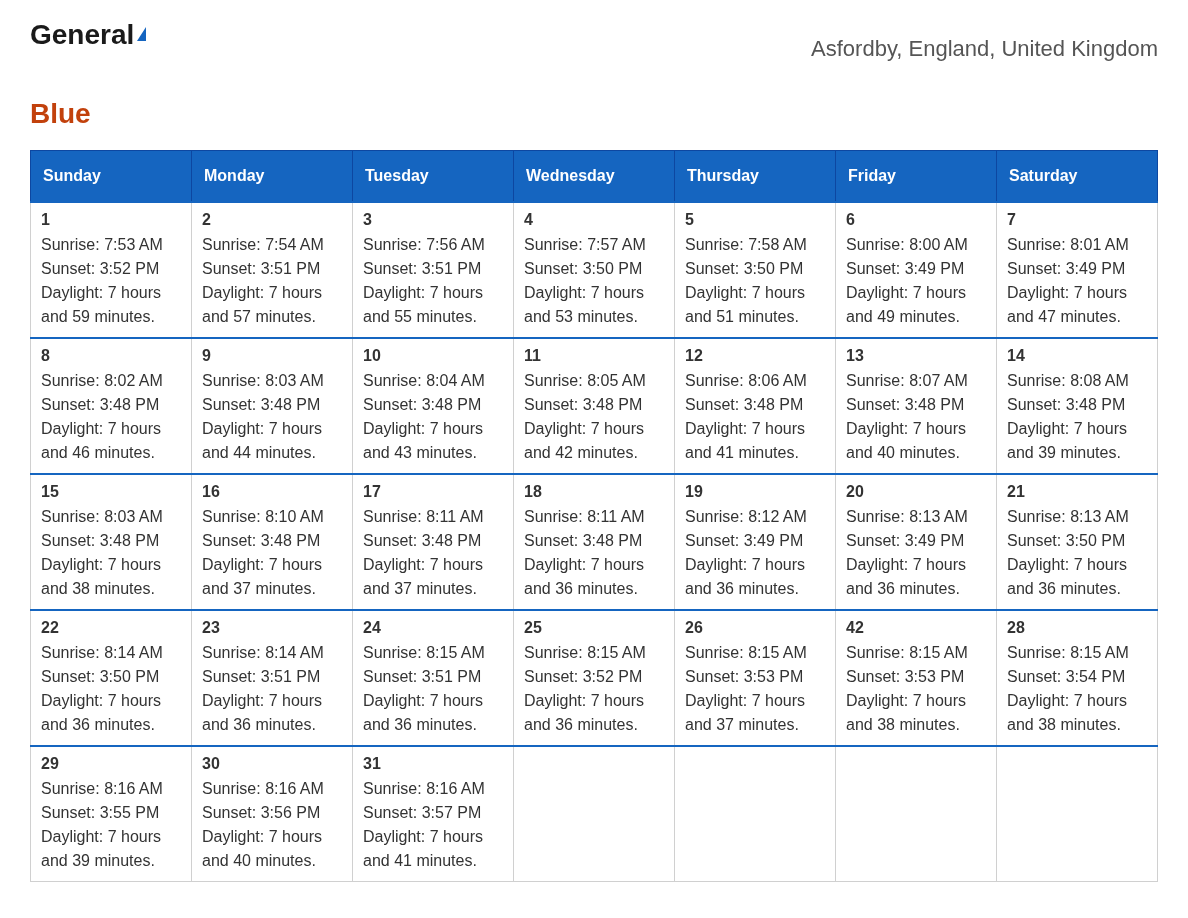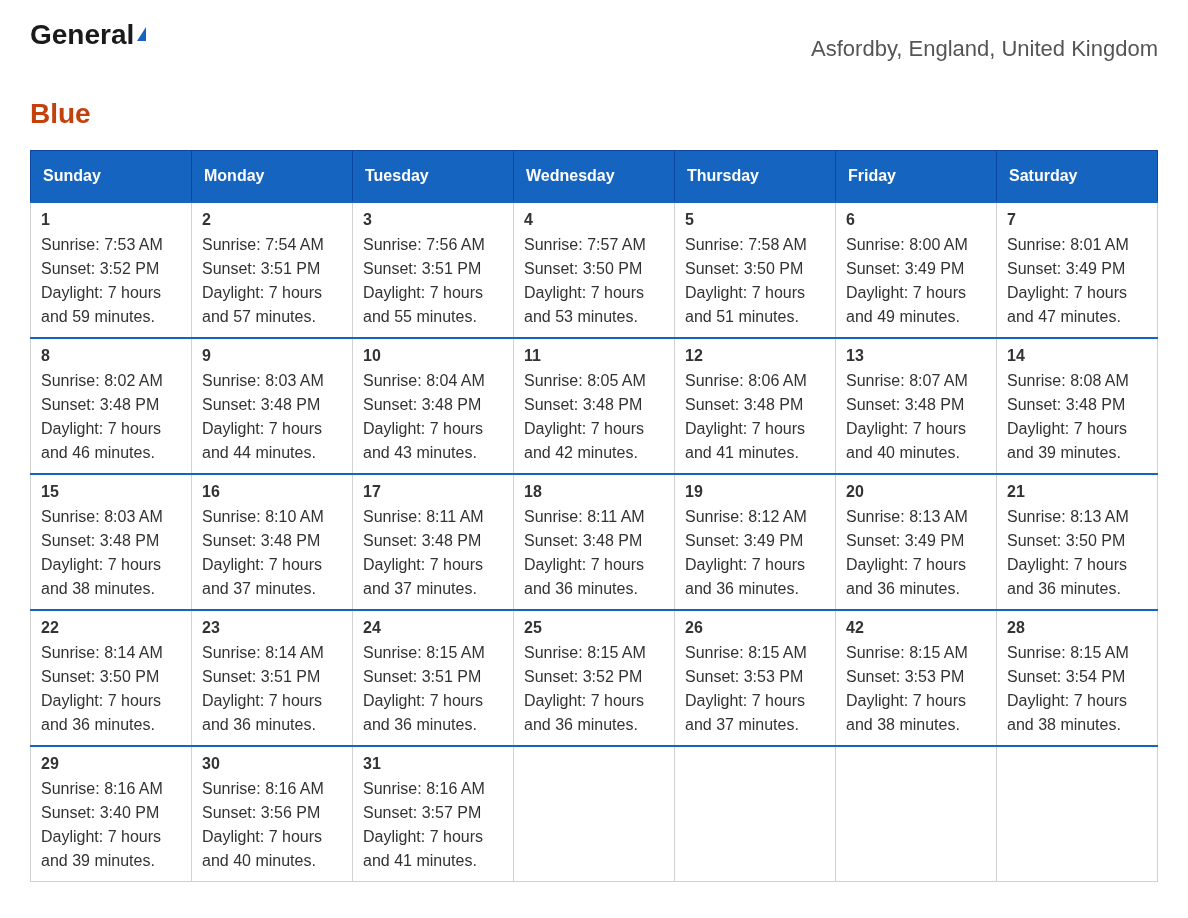--- a/index.html
+++ b/index.html
@@ -337,21 +337,21 @@
             <span>Sunset: 3:54 PM</span><br>
             <span>Daylight: 7 hours and 38 minutes.</span>
           </div>
         </td>
       </tr>
       <tr>
         <td>
           <span class="day-number">29</span>
           <div class="day-info">
             <span>Sunrise: 8:16 AM</span><br>
-            <span>Sunset: 3:40 PM</span><br>
+            <span>Sunset: 3:55 PM</span><br>
             <span>Daylight: 7 hours and 39 minutes.</span>
           </div>
         </td>
         <td>
           <span class="day-number">30</span>
           <div class="day-info">
             <span>Sunrise: 8:16 AM</span><br>
             <span>Sunset: 3:56 PM</span><br>
             <span>Daylight: 7 hours and 40 minutes.</span>
           </div>

